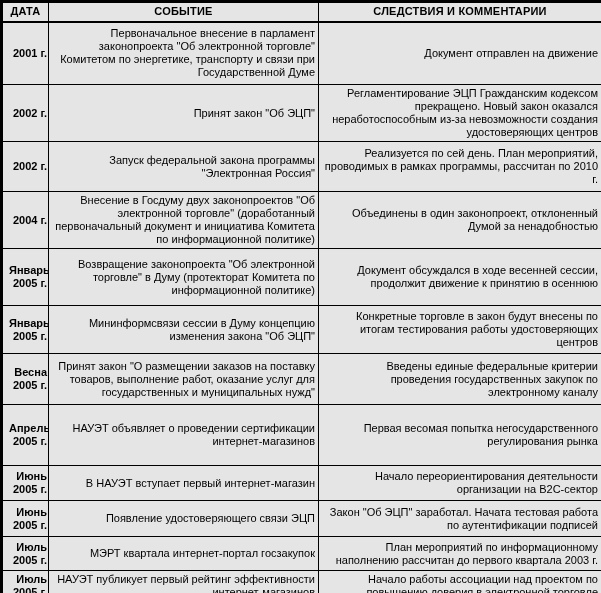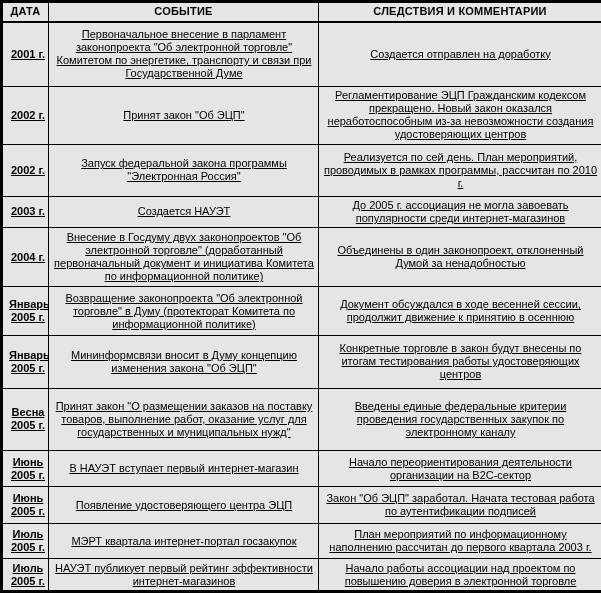--- a/index.html
+++ b/index.html
@@ -40,22 +40,21 @@
     font-weight: bold;
     text-align: center;
     vertical-align: middle;
     padding: 1px 2px;
     letter-spacing: 0.2px;
     border-bottom: 2px solid #000000;
   }
   table.timeline td {
     vertical-align: middle;
     padding: 2px 3px 2px 4px;
-    text-align: center;
-    text-decoration: underline;
+    text-align: right;
   }
   table.timeline td.cell-date {
     font-weight: bold;
     padding-left: 6px;
     padding-right: 1px;
   }
   
   tbody tr:nth-child(1)  { height: 63px; }
   tbody tr:nth-child(2)  { height: 55px; }
   tbody tr:nth-child(3)  { height: 50px; }
@@ -84,65 +83,65 @@
       <tr>
         <th>ДАТА</th>
         <th>СОБЫТИЕ</th>
         <th>СЛЕДСТВИЯ И КОММЕНТАРИИ</th>
       </tr>
     </thead>
     <tbody id="timeline-body">
         <tr>
           <td class="cell-date">2001 г.</td>
           <td class="">Первоначальное внесение в парламент законопроекта "Об электронной торговле" Комитетом по энергетике, транспорту и связи при Государственной Думе</td>
-          <td class="">Создается отправлен на доработку</td>
+          <td class="">Документ отправлен на движение</td>
         </tr>
         <tr>
           <td class="cell-date">2002 г.</td>
           <td class="">Принят закон "Об ЭЦП"</td>
           <td class="">Регламентирование ЭЦП Гражданским кодексом прекращено. Новый закон оказался неработоспособным из-за невозможности создания удостоверяющих центров</td>
         </tr>
         <tr>
           <td class="cell-date">2002 г.</td>
           <td class="">Запуск федеральной закона программы "Электронная Россия"</td>
           <td class="">Реализуется по сей день. План мероприятий, проводимых в рамках программы, рассчитан по 2010 г.</td>
-        </tr>
-        <tr>
-          <td class="cell-date">2003 г.</td>
-          <td class="">Создается НАУЭТ</td>
-          <td class="">До 2005 г. ассоциация не могла завоевать популярности среди интернет-магазинов</td>
         </tr>
         <tr>
           <td class="cell-date">2004 г.</td>
           <td class="">Внесение в Госдуму двух законопроектов "Об электронной торговле" (доработанный первоначальный документ и инициатива Комитета по информационной политике)</td>
           <td class="">Объединены в один законопроект, отклоненный Думой за ненадобностью</td>
         </tr>
         <tr>
           <td class="cell-date">Январь 2005 г.</td>
           <td class="">Возвращение законопроекта "Об электронной торговле" в Думу (протекторат Комитета по информационной политике)</td>
           <td class="">Документ обсуждался в ходе весенней сессии, продолжит движение к принятию в осеннюю</td>
         </tr>
         <tr>
           <td class="cell-date">Январь 2005 г.</td>
-          <td class="">Мининформсвязи вносит в Думу концепцию изменения закона "Об ЭЦП"</td>
+          <td class="">Мининформсвязи сессии в Думу концепцию изменения закона "Об ЭЦП"</td>
           <td class="">Конкретные торговле в закон будут внесены по итогам тестирования работы удостоверяющих центров</td>
         </tr>
         <tr>
           <td class="cell-date">Весна 2005 г.</td>
           <td class="">Принят закон "О размещении заказов на поставку товаров, выполнение работ, оказание услуг для государственных и муниципальных нужд"</td>
           <td class="">Введены единые федеральные критерии проведения государственных закупок по электронному каналу</td>
         </tr>
         <tr>
+          <td class="cell-date">Апрель 2005 г.</td>
+          <td class="">НАУЭТ объявляет о проведении сертификации интернет-магазинов</td>
+          <td class="">Первая весомая попытка негосударственного регулирования рынка</td>
+        </tr>
+        <tr>
           <td class="cell-date">Июнь 2005 г.</td>
           <td class="">В НАУЭТ вступает первый интернет-магазин</td>
           <td class="">Начало переориентирования деятельности организации на B2C-сектор</td>
         </tr>
         <tr>
           <td class="cell-date">Июнь 2005 г.</td>
-          <td class="">Появление удостоверяющего центра ЭЦП</td>
+          <td class="">Появление удостоверяющего связи ЭЦП</td>
           <td class="">Закон "Об ЭЦП" заработал. Начата тестовая работа по аутентификации подписей</td>
         </tr>
         <tr>
           <td class="cell-date">Июль 2005 г.</td>
           <td class="">МЭРТ квартала интернет-портал госзакупок</td>
           <td class="">План мероприятий по информационному наполнению рассчитан до первого квартала 2003 г.</td>
         </tr>
         <tr>
           <td class="cell-date">Июль 2005 г.</td>
           <td class="">НАУЭТ публикует первый рейтинг эффективности интернет-магазинов</td>

